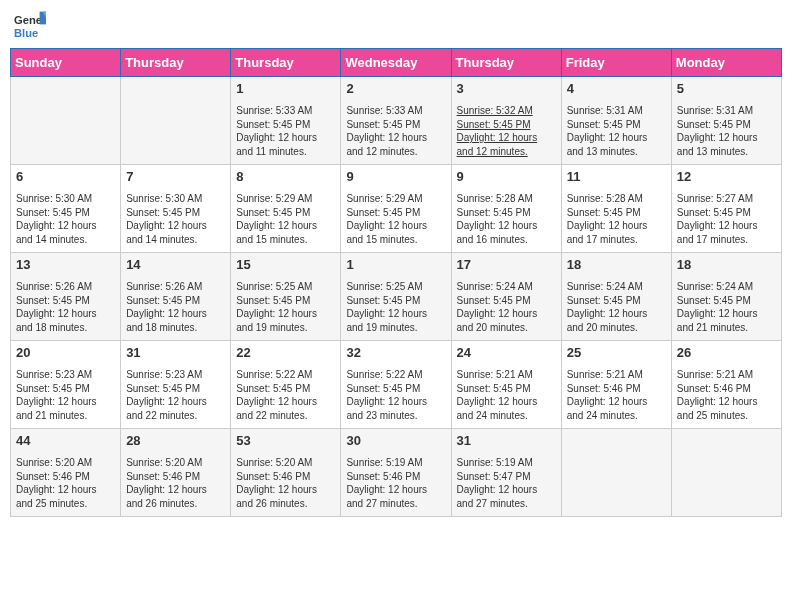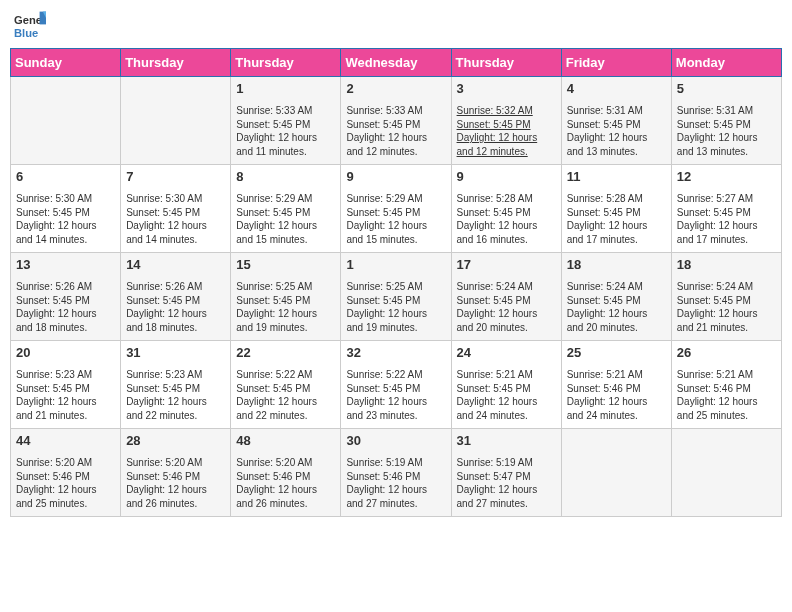--- a/index.html
+++ b/index.html
@@ -290,21 +290,21 @@
 Sunset: 5:46 PM
 Daylight: 12 hours and 25 minutes.</div>
         </td>
         <td>
           <span class="day-number">28</span>
           <div class="day-info" style="white-space: pre-line;">Sunrise: 5:20 AM
 Sunset: 5:46 PM
 Daylight: 12 hours and 26 minutes.</div>
         </td>
         <td>
-          <span class="day-number">48</span>
+          <span class="day-number">53</span>
           <div class="day-info" style="white-space: pre-line;">Sunrise: 5:20 AM
 Sunset: 5:46 PM
 Daylight: 12 hours and 26 minutes.</div>
         </td>
         <td>
           <span class="day-number">30</span>
           <div class="day-info" style="white-space: pre-line;">Sunrise: 5:19 AM
 Sunset: 5:46 PM
 Daylight: 12 hours and 27 minutes.</div>
         </td>

